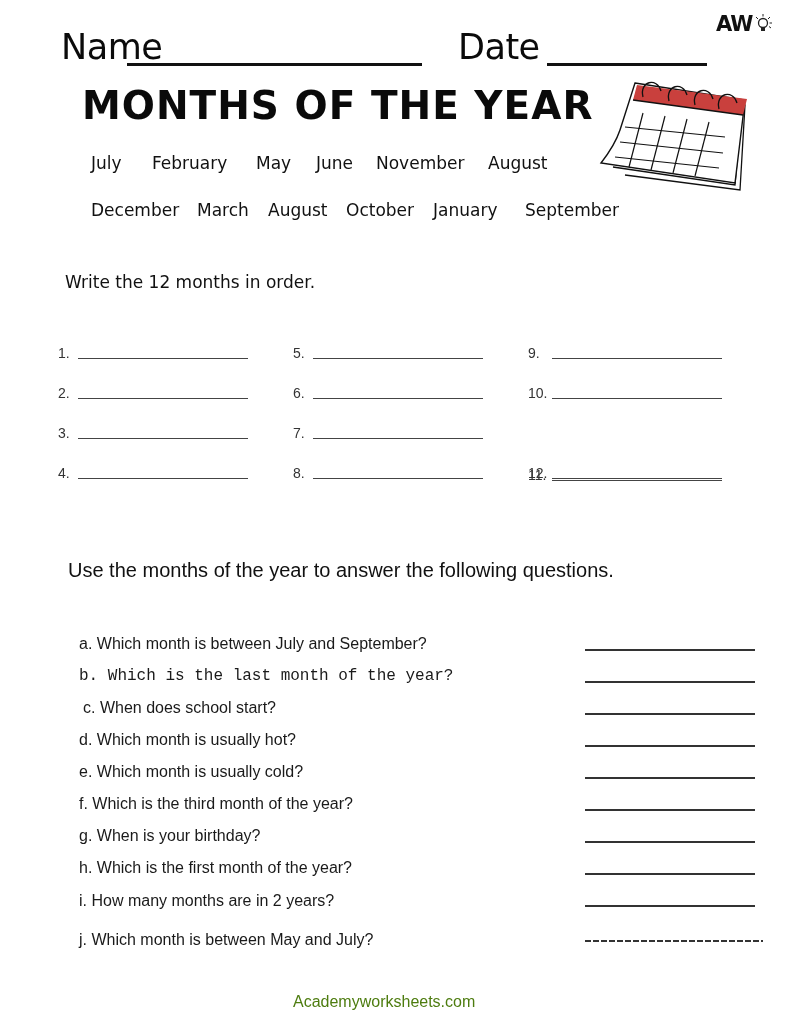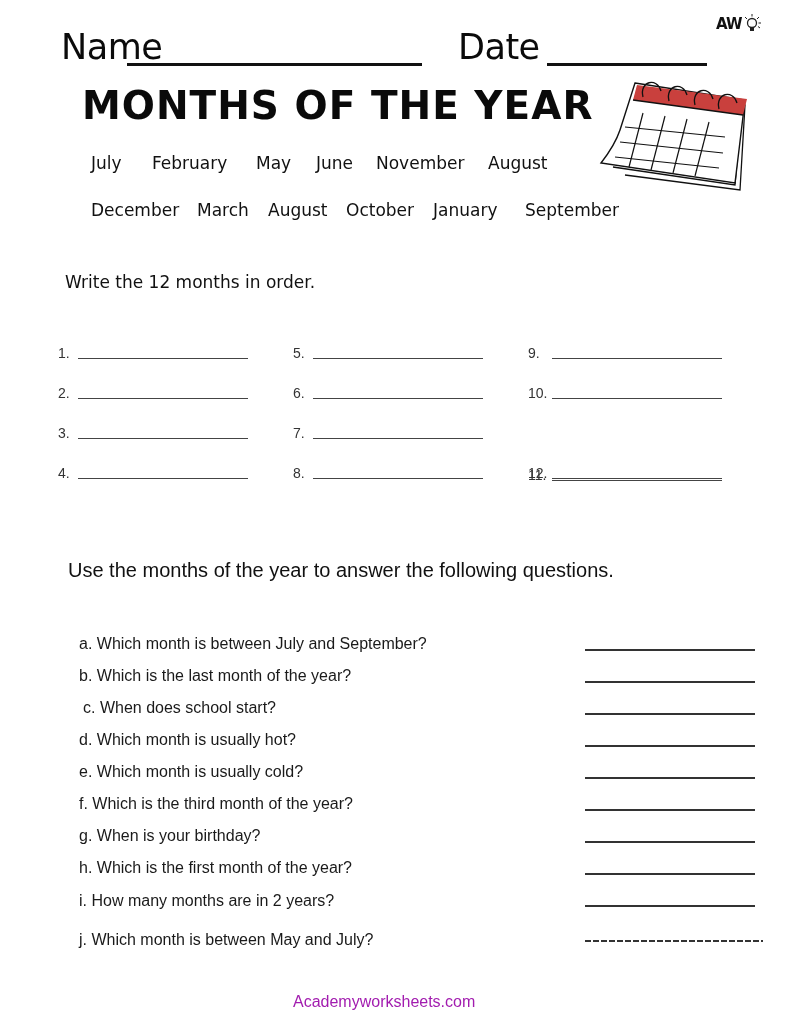--- a/index.html
+++ b/index.html
@@ -35,28 +35,28 @@
     .q-text {
       position: absolute; font-family: "Liberation Sans", sans-serif;
       font-size: 16px; color: #1a1a1a; white-space: nowrap; line-height: 1;
     }
     .q-line { position: absolute; left: 585px; width: 170px; height: 1.5px; background: #333; }
     .q-line.dashed {
       background: repeating-linear-gradient(90deg, #333 0 6px, transparent 6px 8px);
       width: 178px; height: 2px;
     }
     .footer {
-      font-family: "Liberation Sans", sans-serif; font-size: 16px; color: #a21caf; line-height: 1;
+      font-family: "Liberation Sans", sans-serif; font-size: 16px; color: #4d7c0f; line-height: 1;
     }
   </style>
 </head>
 <body>
 
 <div class="abs" style="left:716px; top:12px; display:flex; align-items:center;">
-  <span style="font-family:'DejaVu Sans',sans-serif; font-weight:bold; font-size:15px; letter-spacing:-1px; color:#111;">AW</span>
+  <span style="font-family:'DejaVu Sans',sans-serif; font-weight:bold; font-size:21px; letter-spacing:-1px; color:#111;">AW</span>
   <svg width="22" height="24" viewBox="0 0 22 24" style="margin-left:1px;">
     <circle cx="10" cy="11" r="4.5" fill="none" stroke="#222" stroke-width="1.3"></circle>
     <rect x="8" y="15" width="4" height="4" fill="#222"></rect>
     <line x1="10" y1="2" x2="10" y2="4.5" stroke="#222" stroke-width="1"></line>
     <line x1="3" y1="5" x2="5" y2="7" stroke="#222" stroke-width="1"></line>
     <line x1="17" y1="5" x2="15" y2="7" stroke="#222" stroke-width="1"></line>
     <line x1="19" y1="11" x2="16.5" y2="11" stroke="#222" stroke-width="1"></line>
     <line x1="18" y1="16" x2="16" y2="14.5" stroke="#222" stroke-width="1"></line>
   </svg>
 </div>
@@ -164,21 +164,21 @@
       <div class="num-line"></div>
     </div>
 </div>
 
 <div class="abs" style="left:68px; top:559px; font-family:'Liberation Sans',sans-serif; font-size:20px; color:#111;">Use the months of the year to answer the following questions.</div>
 
 <div>
   <span class="q-text" style="left:79px; top:636px;">a. Which month is between July and September?</span>
   <div class="q-line" style="top:649px;"></div>
 
-  <span class="q-text" style="left:79px; top:668px;">b. Which is the last month of the year?</span>
+  <span class="q-text" style="left:79px; top:668px;font-family:Liberation Mono, monospace;">b. Which is the last month of the year?</span>
   <div class="q-line" style="top:681px;"></div>
 
   <span class="q-text" style="left:83px; top:700px;">c. When does school start?</span>
   <div class="q-line" style="top:713px;"></div>
 
   <span class="q-text" style="left:79px; top:732px;">d. Which month is usually hot?</span>
   <div class="q-line" style="top:745px;"></div>
 
   <span class="q-text" style="left:79px; top:764px;">e. Which month is usually cold?</span>
   <div class="q-line" style="top:777px;"></div>

